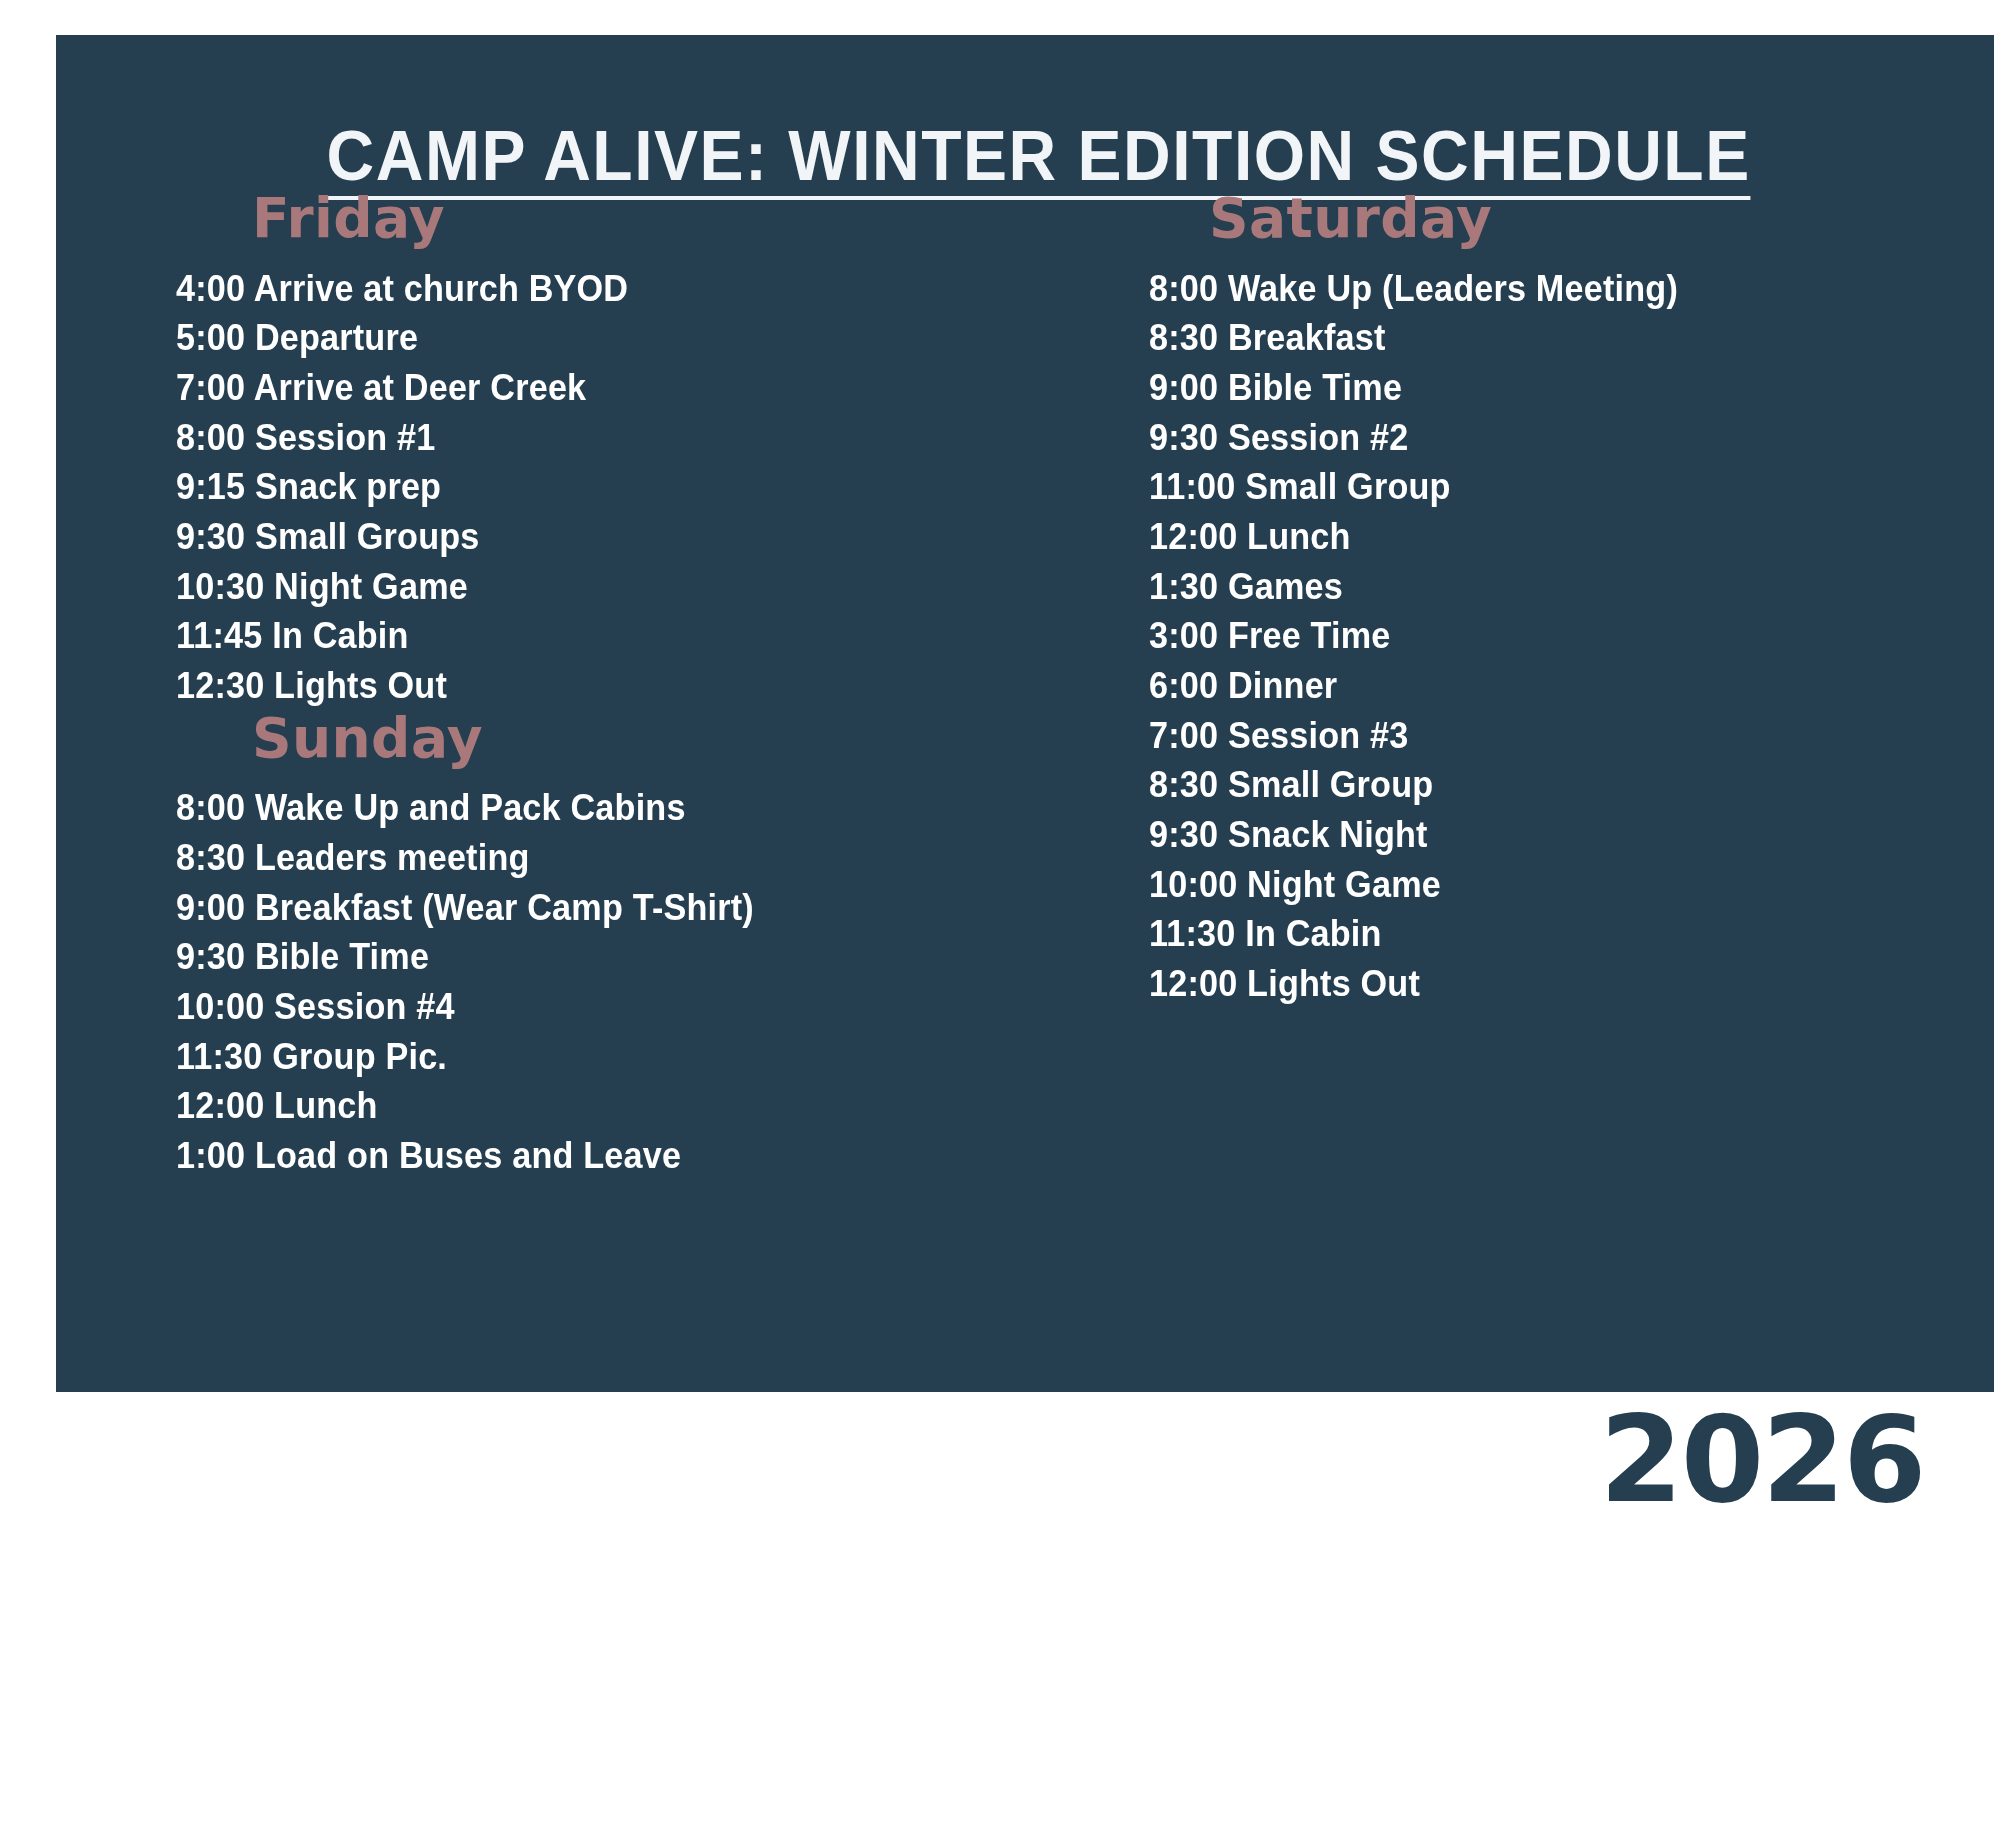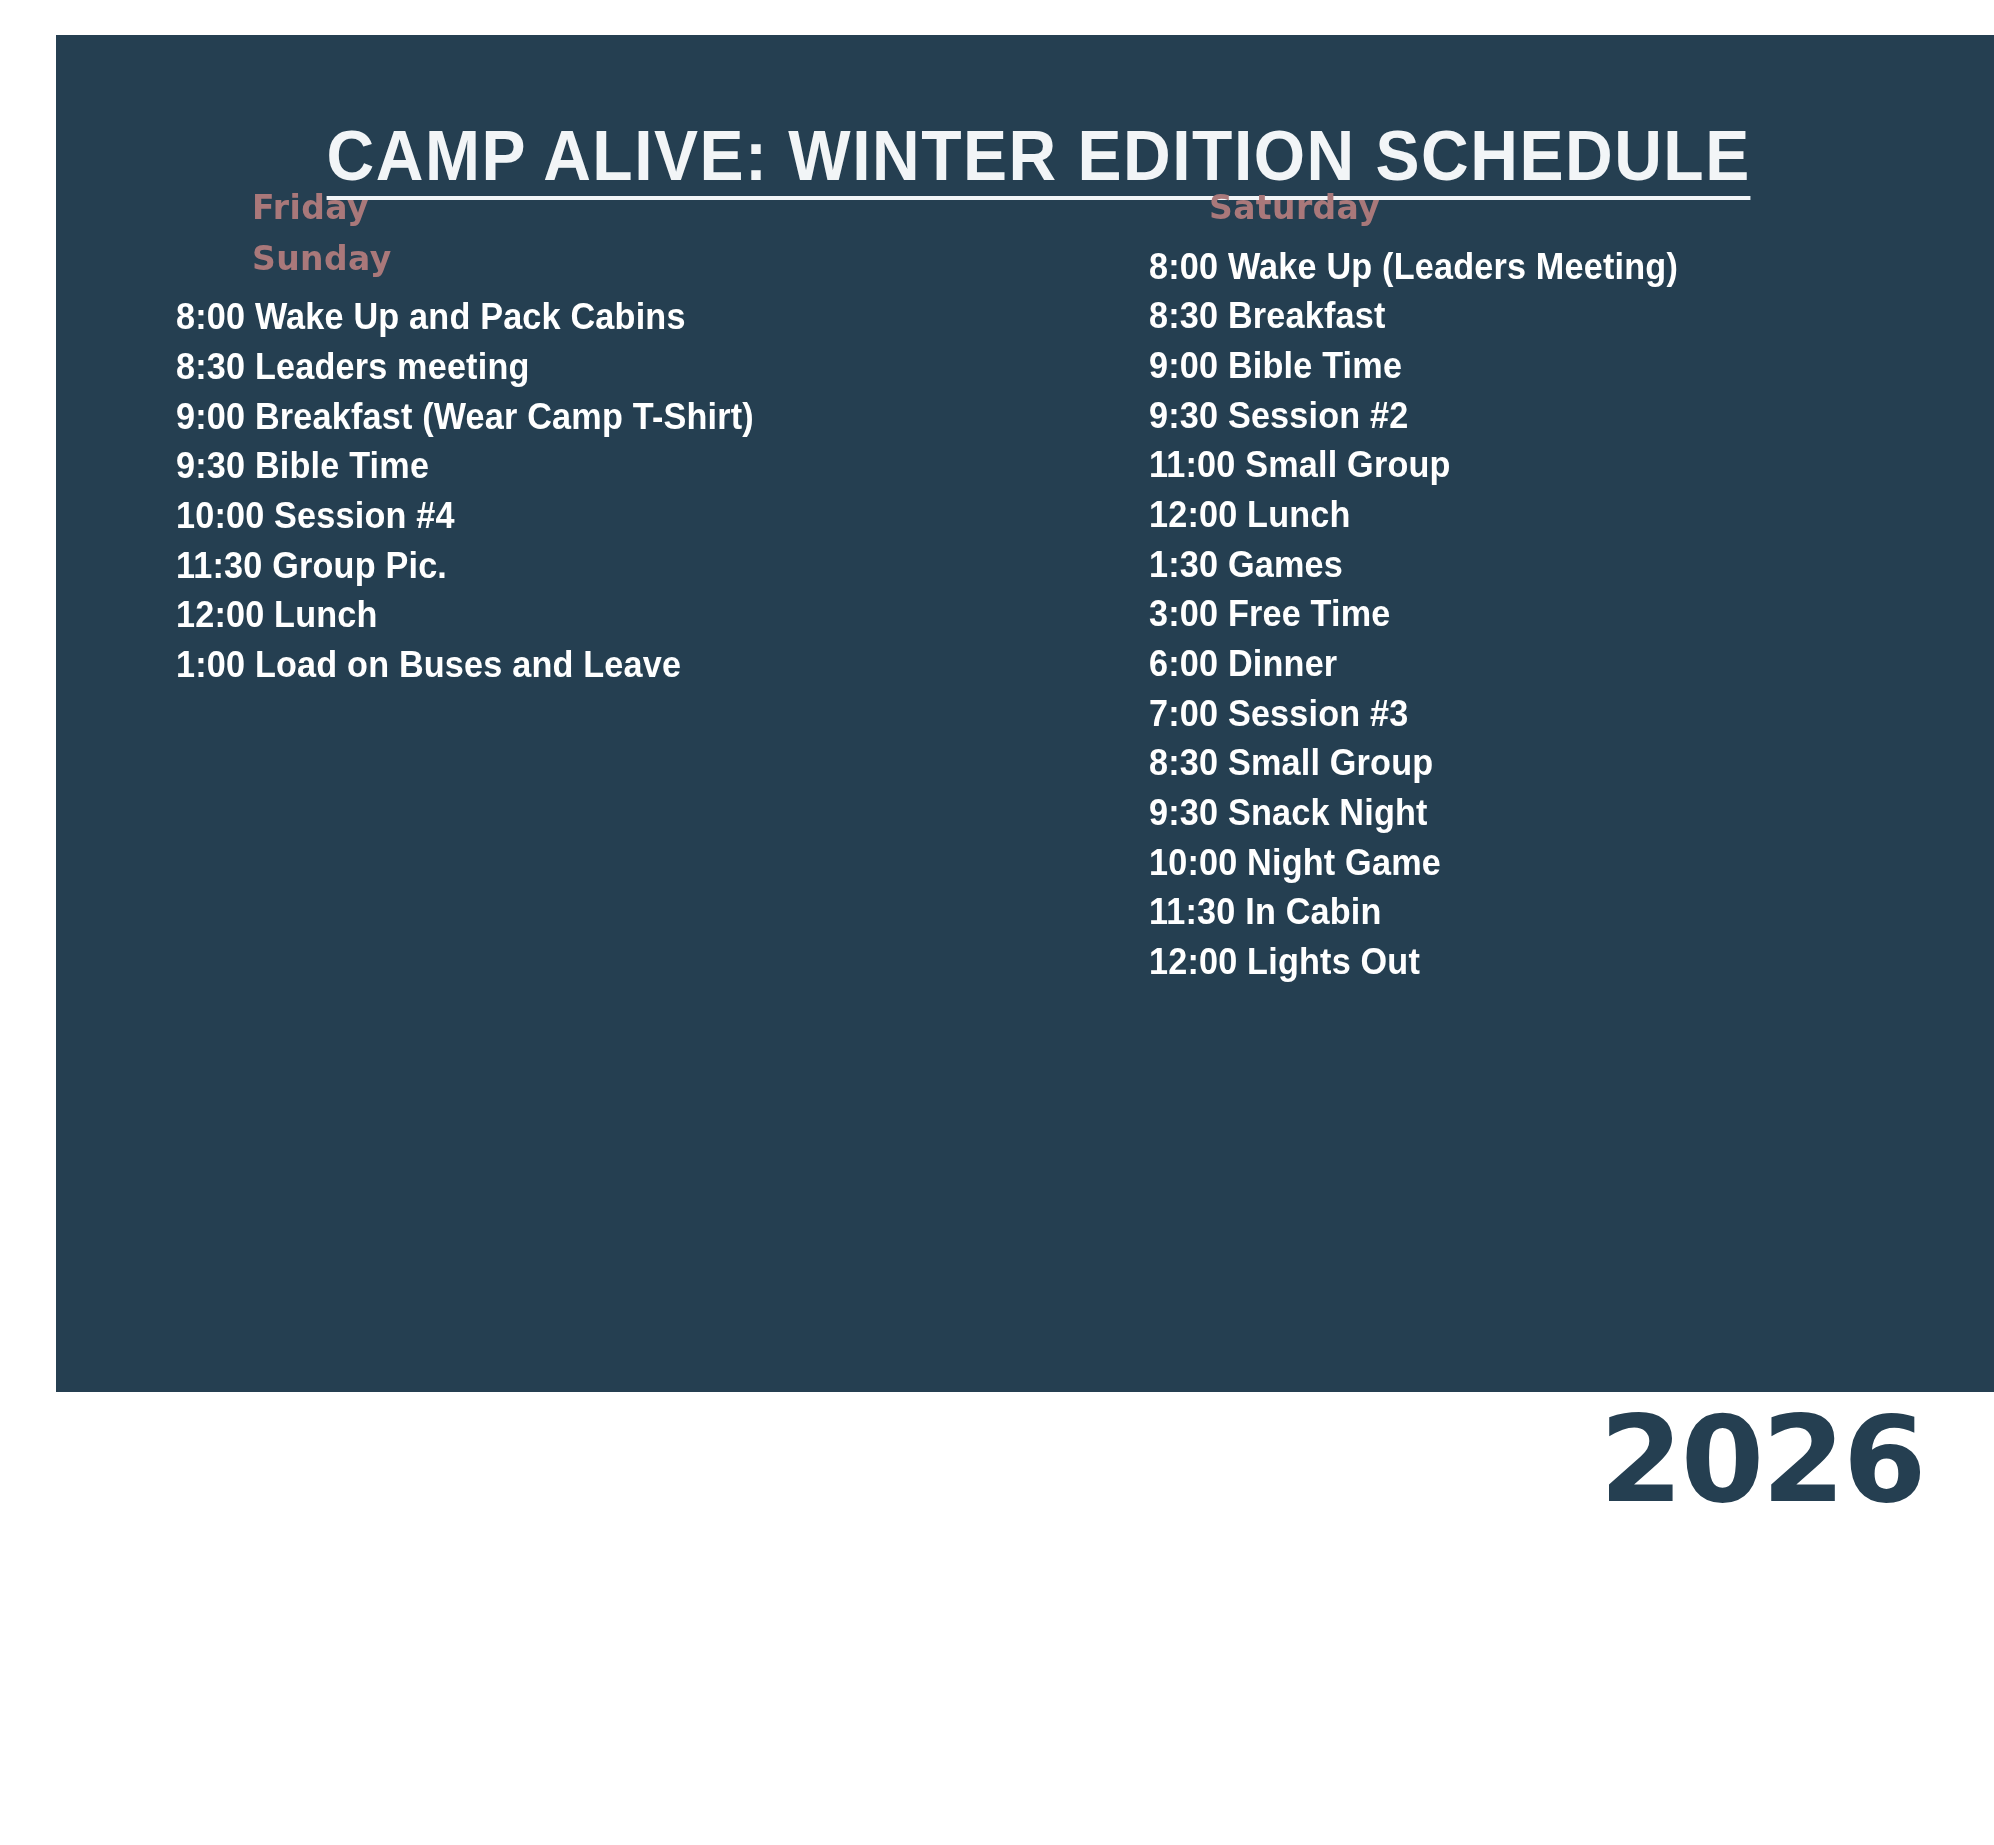--- a/index.html
+++ b/index.html
@@ -62,21 +62,21 @@
     top: 0;
   }
   #col-left  { left: 80px;  width: 918px; }
   #col-right { left: 1045px; width: 838px; }
 
   .day-block { margin-bottom: 0; }
 
   .day-heading {
     color: #a9787a;
     font-family: "DejaVu Sans", sans-serif;
-    font-size: 33px;
+    font-size: 55px;
     font-weight: 700;
     letter-spacing: 0.4px;
     line-height: 1.0;
     margin: 0 0 17.6px 0;
     text-align: left;
   }
   #col-left .day-heading  { padding-left: 116px; }
   #col-right .day-heading { padding-left: 108px; }
 
   .schedule-list {
@@ -123,20 +123,31 @@
   <div id="poster-title-wrap">
     <h1 id="poster-title">CAMP ALIVE: WINTER EDITION SCHEDULE</h1>
   </div>
 
   <div id="columns">
 
     <div class="col" id="col-left">
 
       <div class="day-block" id="friday-block">
         <h2 class="day-heading">Friday</h2>
+        <ul class="schedule-list">
+          <li class="schedule-item">4:00 Arrive at church BYOD</li>
+          <li class="schedule-item">5:00 Departure</li>
+          <li class="schedule-item">7:00 Arrive at Deer Creek</li>
+          <li class="schedule-item">8:00 Session #1</li>
+          <li class="schedule-item">9:15 Snack prep</li>
+          <li class="schedule-item">9:30 Small Groups</li>
+          <li class="schedule-item">10:30 Night Game</li>
+          <li class="schedule-item">11:45 In Cabin</li>
+          <li class="schedule-item">12:30 Lights Out</li>
+        </ul>
       </div>
 
       <div class="day-block" id="sunday-block">
         <h2 class="day-heading">Sunday</h2>
         <ul class="schedule-list">
           <li class="schedule-item">8:00 Wake Up and Pack Cabins</li>
           <li class="schedule-item">8:30 Leaders meeting</li>
           <li class="schedule-item">9:00 Breakfast (Wear Camp T-Shirt)</li>
           <li class="schedule-item">9:30 Bible Time</li>
           <li class="schedule-item">10:00 Session #4</li>

